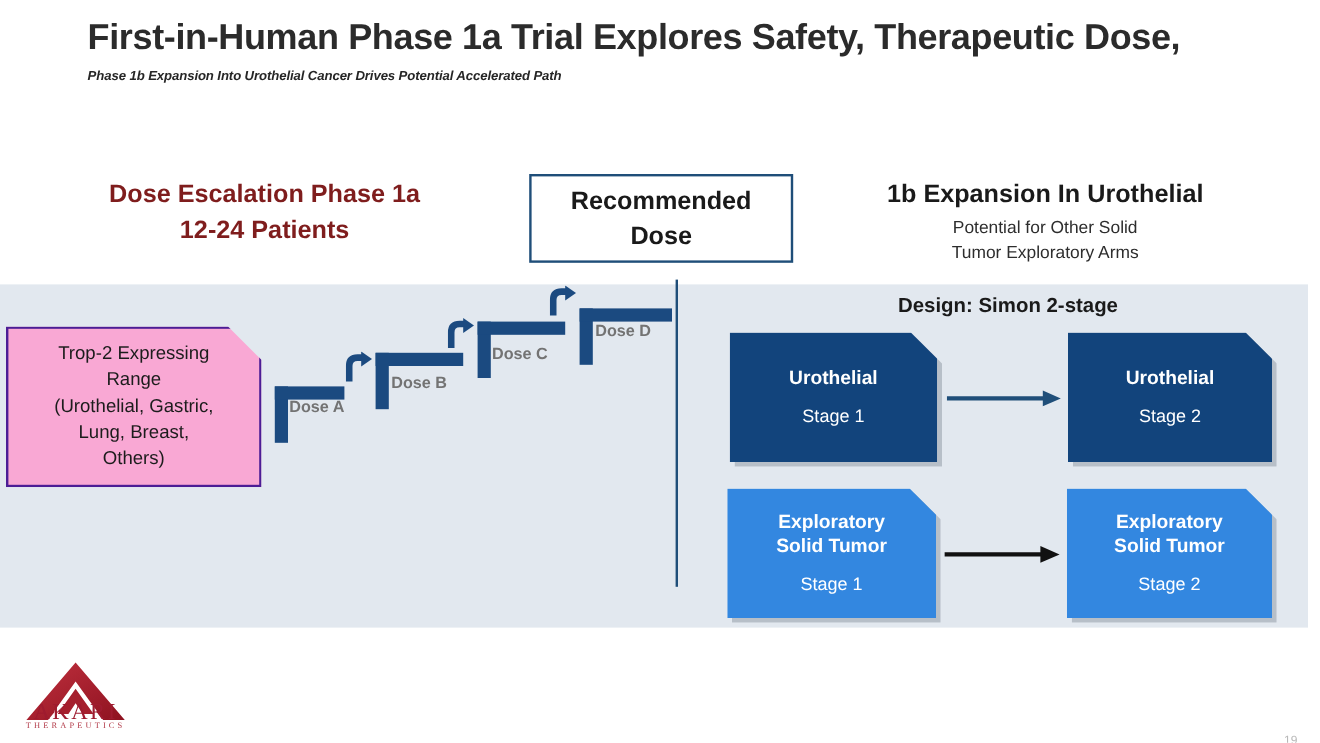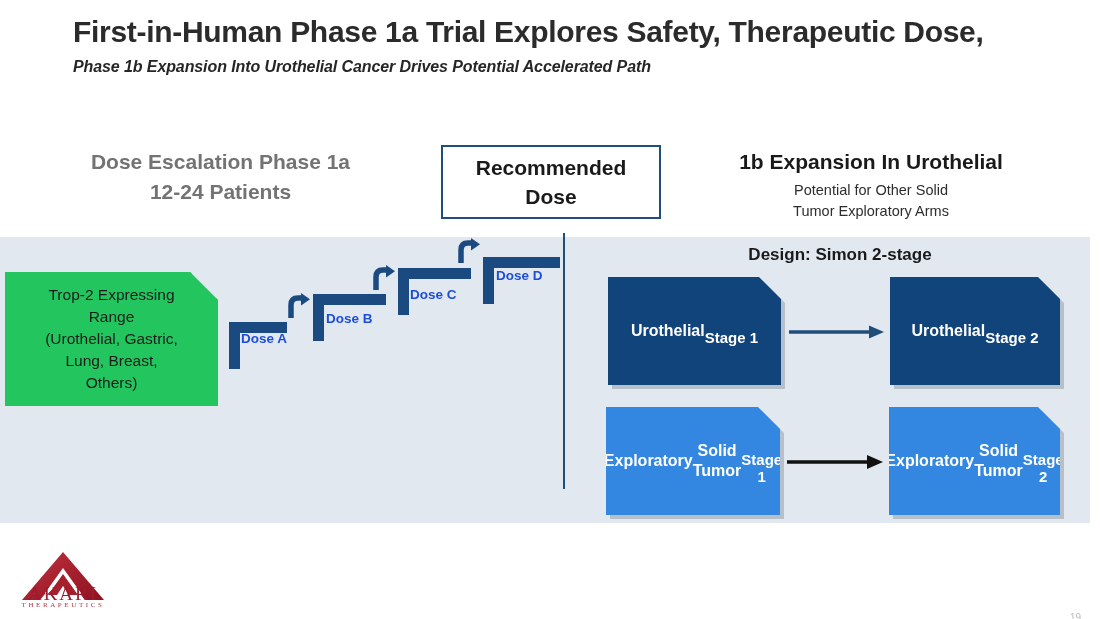--- a/index.html
+++ b/index.html
@@ -11,28 +11,28 @@
   }
   .slide{position:absolute;inset:0;}
 
   
   .title-wrap{position:absolute;left:50px;top:12px;width:1020px;margin-left:23px;}
   .title-line{
     font-size:30px;font-weight:bold;color:#2b2b2b;
     line-height:1.33;letter-spacing:-0.3px;white-space:nowrap;
   }
   .subtitle{
-    margin-top:6px;font-size:16px;font-weight:bold;font-style:italic;
+    margin-top:6px;font-size:11px;font-weight:bold;font-style:italic;
     color:#262626;letter-spacing:-0.1px;white-space:nowrap;
   }
 
   
   .head-left{
     position:absolute;left:58px;top:147px;width:325px;text-align:center;
-    font-size:21px;font-weight:bold;color:#737373;line-height:1.45;
+    font-size:21px;font-weight:bold;color:#7f1d1d;line-height:1.45;
   }
   .rec-box{
     position:absolute;left:441px;top:145px;width:220px;height:74px;
     border:2px solid #1f4e79;background:#ffffff;
     display:flex;align-items:center;justify-content:center;
     text-align:center;font-size:21px;font-weight:bold;color:#1a1a1a;
     line-height:1.4;box-sizing:border-box;
   }
   .head-right{
     position:absolute;left:706px;top:148px;width:330px;text-align:center;
@@ -50,57 +50,57 @@
 
   
   .divider{
     position:absolute;left:563px;top:233px;width:2px;height:256px;
     background:#1f4e79;
   }
 
   
   .callout{
     position:absolute;left:5px;top:272px;width:213px;height:134px;
-    background:#22c55e;
-    border:2px solid #22c55e;
+    background:#f9a8d4;
+    border:2px solid #4c1d95;
     box-sizing:border-box;
     -webkit-clip-path:polygon(0 0, calc(100% - 28px) 0, 100% 28px, 100% 100%, 0 100%);
     clip-path:polygon(0 0, calc(100% - 28px) 0, 100% 28px, 100% 100%, 0 100%);
     display:flex;align-items:center;justify-content:center;
   }
   .callout-inner{
     text-align:center;font-size:15.5px;color:#1c1c1c;line-height:1.42;
   }
 
   
   .stairs{position:absolute;left:0;top:0;width:1100px;height:619px;
           pointer-events:none;}
 
   .step{position:absolute;}
   .step .riser{position:absolute;background:#1b4a80;}
   .step .tread{position:absolute;background:#1b4a80;}
   .step .dlabel{
-    position:absolute;font-size:13.5px;font-weight:bold;color:#1d4ed8;
+    position:absolute;font-size:13.5px;font-weight:bold;color:#737373;
     white-space:nowrap;
   }
 
   
   .design-label{
     position:absolute;left:630px;top:245px;width:420px;text-align:center;
     font-size:17px;font-weight:bold;color:#1a1a1a;
   }
   .pbox{
     position:absolute;box-sizing:border-box;
     -webkit-clip-path:polygon(0 0, calc(100% - 22px) 0, 100% 22px, 100% 100%, 0 100%);
     clip-path:polygon(0 0, calc(100% - 22px) 0, 100% 22px, 100% 100%, 0 100%);
-    display:flex;flex-direction:row;align-items:center;justify-content:center;
+    display:flex;flex-direction:column;align-items:center;justify-content:center;
     color:#ffffff;text-align:center;
   }
   .pbox .b-title{font-size:16px;font-weight:bold;line-height:1.28;}
-  .pbox .b-stage{font-size:15px;font-weight:bold;margin-top:13px;}
+  .pbox .b-stage{font-size:15px;font-weight:normal;margin-top:13px;}
   .shadow{
     position:absolute;background:rgba(120,130,142,0.40);
     -webkit-clip-path:polygon(0 0, calc(100% - 22px) 0, 100% 22px, 100% 100%, 0 100%);
     clip-path:polygon(0 0, calc(100% - 22px) 0, 100% 22px, 100% 100%, 0 100%);
   }
 
   
   .logo{position:absolute;left:8px;top:548px;width:110px;height:62px;}
   .logo-word{
     position:absolute;left:8px;top:583px;width:110px;text-align:center;

